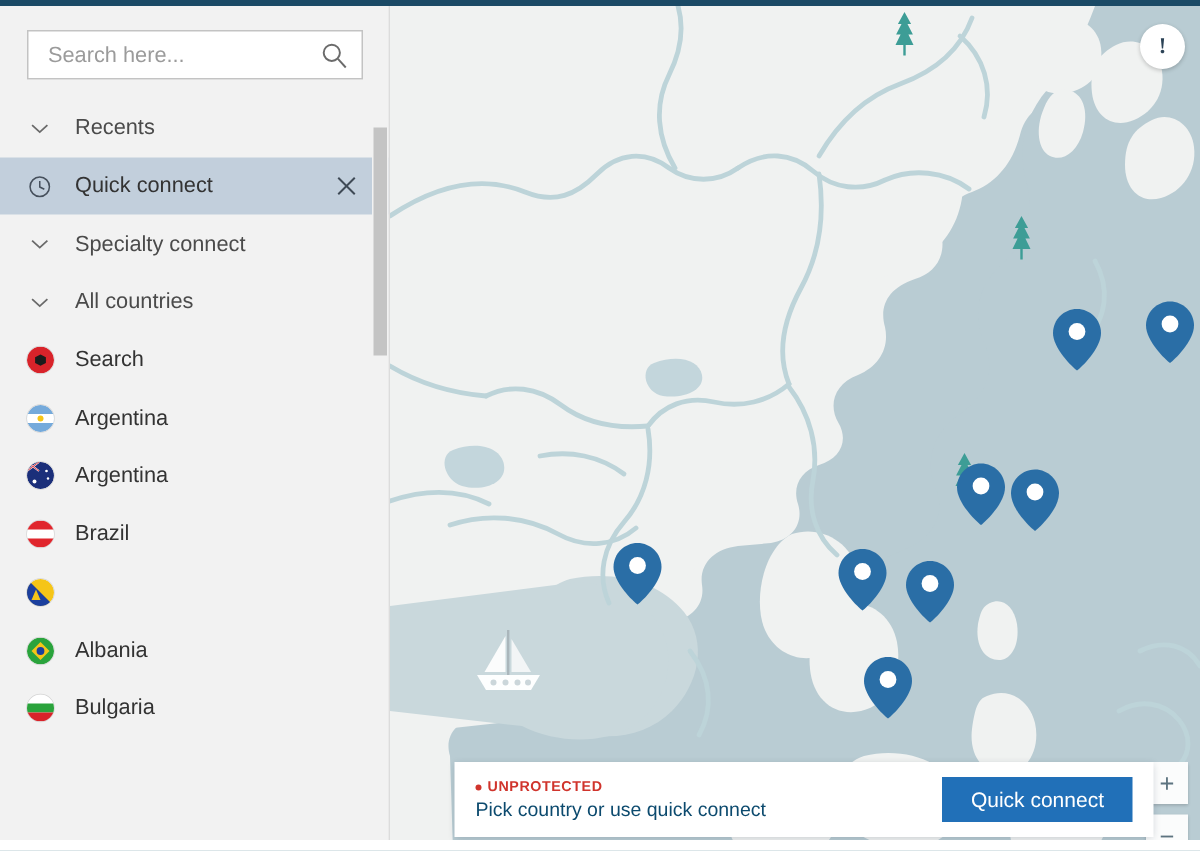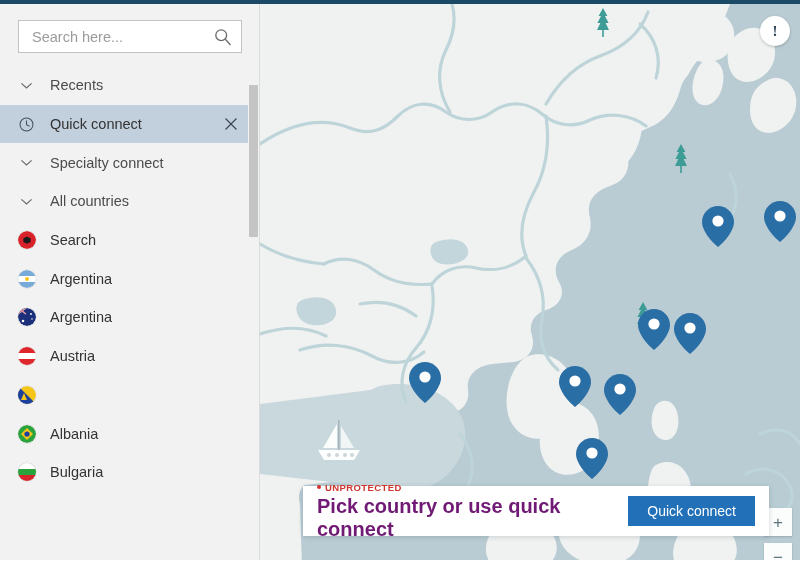--- a/index.html
+++ b/index.html
@@ -189,21 +189,21 @@
     font-size: 17px;
     line-height: 1;
     cursor: pointer;
     font-family: "Liberation Sans", sans-serif;
   }
 
   
   .status-panel {
     position: absolute;
     left: 303px;
-    top: 486px;
+    top: 508px;
     width: 466px;
     height: 50px;
     background: #ffffff;
     box-shadow: 0 1px 5px rgba(20,40,60,.18);
     display: flex;
     align-items: center;
   }
   .status-text {
     padding-left: 14px;
     flex: 1;
@@ -218,23 +218,23 @@
     gap: 4px;
     margin-bottom: 2px;
   }
   .status-badge .dot {
     width: 4px; height: 4px;
     border-radius: 50%;
     background: #d0342c;
     display: inline-block;
   }
   .status-headline {
-    font-size: 20px;
-    font-weight: bold;
-    color: #701a75;
+    font-size: 13px;
+    font-weight: normal;
+    color: #0c4a6e;
   }
   .qc-button {
     margin-right: 14px;
     background: #2170b8;
     color: #ffffff;
     border: none;
     height: 30px;
     padding: 0 19px;
     font-size: 14px;
     font-family: "Liberation Sans", sans-serif;
@@ -342,21 +342,21 @@
           <span class="label">Argentina</span>
         </div>
         <div class="nav-row">
           <span class="glyph">
             <span class="flag"><svg viewBox="0 0 18 18" width="18" height="18">
                 <circle cx="9" cy="9" r="9" fill="#ffffff"></circle>
                 <rect x="0" y="0" width="18" height="6" fill="#e0262d"></rect>
                 <rect x="0" y="12" width="18" height="6" fill="#e0262d"></rect>
               </svg></span>
           </span>
-          <span class="label">Austria</span>
+          <span class="label">Brazil</span>
         </div>
         <div class="nav-row">
           <span class="glyph">
             <span class="flag"><svg viewBox="0 0 18 18" width="18" height="18">
                 <circle cx="9" cy="9" r="9" fill="#f5c518"></circle>
                 <path d="M0 0 L18 18 L0 18 Z" fill="#1b3f9e"></path>
                 <path d="M3 14 L6 7 L9 14 Z" fill="#f5c518"></path>
               </svg></span>
           </span>
         </div>

